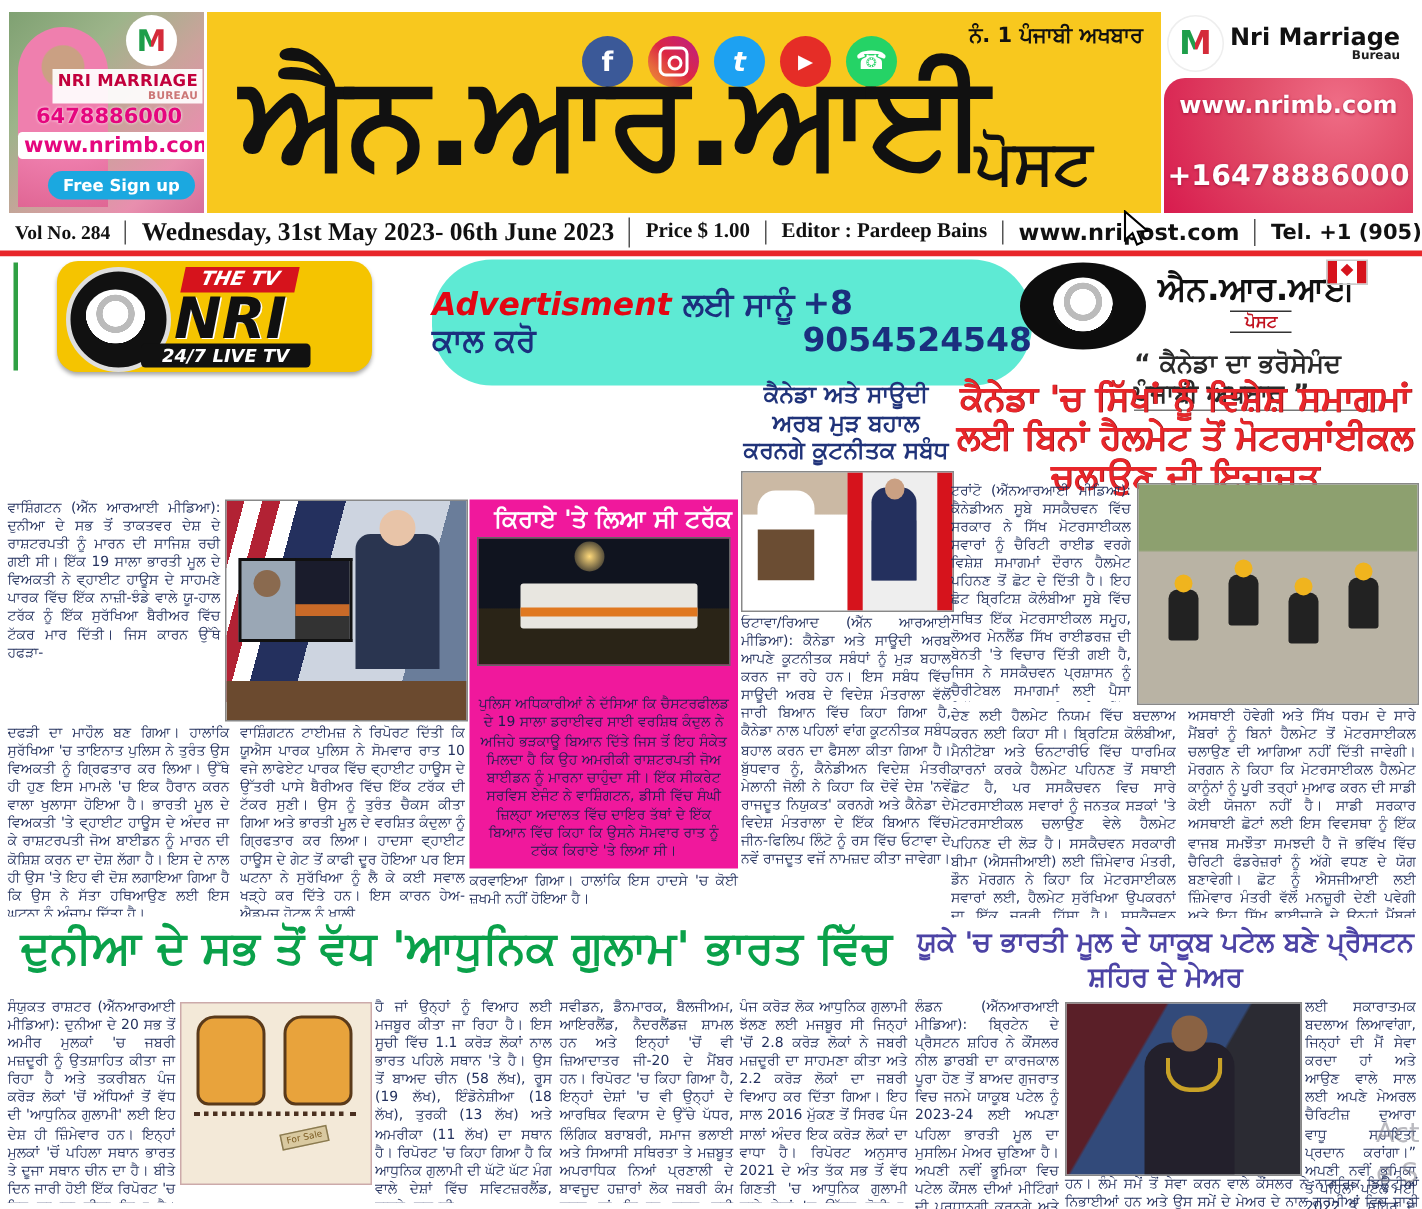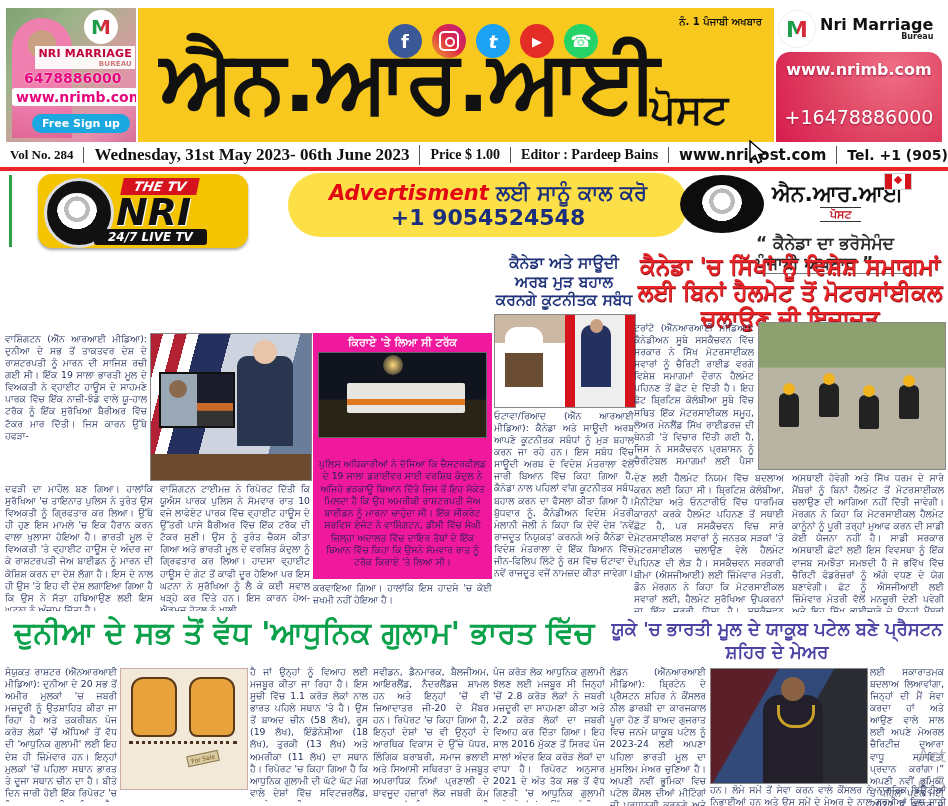--- a/index.html
+++ b/index.html
@@ -14,21 +14,21 @@
     display:flex;align-items:center;justify-content:center;font-weight:bold;font-size:20px;}
   .nm-logo span{background:linear-gradient(90deg,#1e9e4a 50%,#d42b3a 50%);-webkit-background-clip:text;background-clip:text;color:transparent;}
   .hdr-left-ad .brand{position:absolute;right:1px;top:38px;background:rgba(255,255,255,.92);color:#c2003c;
     font-weight:bold;font-size:11px;padding:1px 3px;letter-spacing:.2px;}
   .hdr-left-ad .brand small{display:block;text-align:right;font-size:7px;color:#c77;}
   .hdr-left-ad .phone{position:absolute;left:18px;top:62px;color:#e5067e;font-weight:bold;font-size:14px;text-shadow:0 0 2px #fff;}
   .hdr-left-ad .web{position:absolute;left:6px;top:80px;background:#fff;color:#e5067e;font-weight:bold;font-size:14px;padding:1px 4px;border-radius:3px;}
   .hdr-left-ad .cta{position:absolute;left:26px;top:106px;background:#1ba8e0;color:#fff;font-weight:bold;
     font-size:11px;padding:3px 10px;border-radius:10px;}
   .masthead{position:absolute;left:138px;top:8px;width:636px;height:134px;background:#F8C81E;overflow:hidden;}
-  .mast-tag{position:absolute;right:12px;top:8px;font-weight:bold;font-size:10px;color:#111;}
+  .mast-tag{position:absolute;right:12px;top:8px;font-weight:bold;font-size:14px;color:#111;}
   .mast-title{position:absolute;left:22px;top:30px;font-size:86px;line-height:1;font-weight:800;color:#111;letter-spacing:-2px;}
   .mast-sub{position:absolute;left:512px;top:78px;font-size:40px;font-weight:700;color:#111;}
   .soc{position:absolute;top:16px;width:34px;height:34px;border-radius:50%;color:#fff;display:flex;align-items:center;justify-content:center;
     font-weight:bold;font-size:18px;}
   .soc.fb{left:250px;background:#3b5998;}
   .soc.ig{left:294px;background:linear-gradient(45deg,#f09433,#e6683c,#dc2743,#cc2366,#bc1888);}
   .soc.ig i{display:block;width:16px;height:16px;border:2px solid #fff;border-radius:5px;position:relative;}
   .soc.ig i::after{content:"";position:absolute;left:4px;top:4px;width:6px;height:6px;border:2px solid #fff;border-radius:50%;}
   .soc.tw{left:338px;background:#1da1f2;font-style:italic;}
   .soc.yt{left:382px;background:#e52d27;font-size:13px;}
@@ -36,21 +36,21 @@
   .hdr-right-ad{position:absolute;left:776px;top:8px;width:166px;height:134px;background:#fff;overflow:hidden;}
   .hdr-right-ad .row1{display:flex;align-items:center;gap:4px;padding:2px 2px 0 2px;}
   .hdr-right-ad .row1 .nm-logo2{width:36px;height:36px;border-radius:50%;background:#fff;border:1px solid #eee;
      display:flex;align-items:center;justify-content:center;font-weight:800;font-size:22px;}
   .hdr-right-ad .row1 .nm-logo2 span{background:linear-gradient(90deg,#1e9e4a 50%,#d42b3a 50%);-webkit-background-clip:text;background-clip:text;color:transparent;}
   .hdr-right-ad .bname{font-weight:800;font-size:16px;color:#111;line-height:1;}
   .hdr-right-ad .bname small{display:block;text-align:right;font-size:8px;color:#222;}
   .hdr-right-ad .blob{position:absolute;left:0;top:44px;width:166px;height:90px;
      background:radial-gradient(circle at 70% 20%,#ef6d86,#e04a66 45%,#d81b4e 100%);border-radius:14px 14px 0 0;}
   .hdr-right-ad .web2{position:absolute;left:0;top:52px;width:100%;text-align:center;color:#fff;font-weight:800;font-size:16px;text-shadow:0 1px 2px #a1133a;}
-  .hdr-right-ad .phone2{position:absolute;left:0;top:98px;width:100%;text-align:center;color:#fff;font-weight:400;font-size:19px;text-shadow:0 1px 2px #a1133a;}
+  .hdr-right-ad .phone2{position:absolute;left:0;top:98px;width:100%;text-align:center;color:#fff;font-weight:700;font-size:19px;text-shadow:0 1px 2px #a1133a;}
   
   .dateline{position:absolute;left:0;top:143px;width:948px;height:24px;display:flex;align-items:center;
     font-family:"Liberation Serif","DejaVu Serif",serif;color:#111;}
   .dl{padding:0 10px;border-right:1.5px solid #555;font-weight:bold;white-space:nowrap;}
   .dl:last-child{border-right:none;}
   .dl.vol{font-size:13px;}
   .dl.date{font-size:17px;}
   .dl.price{font-size:14px;font-weight:bold;}
   .dl.editor{font-size:14px;}
   .dl.web{font-family:"DejaVu Sans",sans-serif;font-size:15px;}
@@ -60,22 +60,22 @@
   .banner{position:absolute;left:0;top:171px;width:948px;height:81px;background:#fff;}
   .green-line{position:absolute;left:9px;top:4px;width:3px;height:72px;background:#2fa043;}
   .tvlogo{position:absolute;left:38px;top:3px;width:210px;height:74px;background:#F5C400;border-radius:14px;
     box-shadow:0 2px 3px rgba(0,0,0,.35);}
   .tv-circle{position:absolute;left:6px;top:4px;width:64px;height:64px;border-radius:50%;background:#111;border:3px solid #dedede;overflow:hidden;}
   .lion{position:absolute;left:10px;top:12px;width:40px;height:36px;border-radius:50% 50% 40% 40%;
     background:radial-gradient(circle at 50% 45%,#fff 0 30%,#bbb 31% 45%,#fff 46% 70%,#111 71%);}
   .tv-flag{position:absolute;left:84px;top:4px;background:#d6131c;color:#fff;font-style:italic;font-weight:800;font-size:13px;padding:1px 12px;transform:skewX(-12deg);}
   .tv-name{position:absolute;left:78px;top:16px;font-size:38px;font-weight:800;font-style:italic;color:#101010;text-shadow:1px 1px 0 #fff;}
   .tv-bottom{position:absolute;left:56px;bottom:3px;background:#111;color:#fff;font-style:italic;font-weight:700;font-size:12px;padding:1px 14px;border-radius:3px;}
-  .ban-ad{position:absolute;left:288px;top:2px;width:400px;height:64px;background:#fde047;border-radius:40px;
-    display:flex;flex-direction:column;align-items:center;justify-content:center;}
+  .ban-ad{position:absolute;left:288px;top:2px;width:400px;height:84px;background:#5eead4;border-radius:40px;
+    display:flex;flex-direction:row;align-items:center;justify-content:center;}
   .ban-ad .l1{font-size:21px;font-weight:800;}
   .ban-ad .l1 .red{color:#E30613;font-style:italic;}
   .ban-ad .l1 .blue{color:#1B2F7E;}
   .ban-ad .l2{font-size:22px;font-weight:800;color:#1B2F7E;}
   .ban-logo{position:absolute;left:680px;top:0px;width:240px;height:80px;}
   .ban-oval{position:absolute;left:0px;top:4px;width:84px;height:58px;border-radius:50%;background:#0d0d0d;overflow:hidden;}
   .ban-oval .lion{left:22px;top:10px;}
   .ban-yellow{position:absolute;left:40px;top:8px;width:196px;height:50px;background:#F8C81E;border-radius:10px;z-index:-1;}
   .ban-logo .t{position:absolute;left:92px;top:10px;font-size:22px;font-weight:800;color:#111;}
   .ban-logo .s{position:absolute;left:140px;top:36px;font-size:11px;font-weight:700;color:#c21320;border-top:1px solid #333;border-bottom:1px solid #333;padding:0 10px;}
@@ -93,21 +93,21 @@
   .ph{position:absolute;border:1px solid #888;overflow:hidden;}
   .ph.biden-photo{left:150px;top:333px;width:160px;height:146px;
     background:linear-gradient(105deg,#b22234 0 6%,#fff 6% 12%,#b22234 12% 18%,#fff 18% 24%,#24305e 24% 40%,#cdd4e0 40% 75%,#6a7d9a 75%);}
   .ph.biden-photo .man{position:absolute;left:86px;top:22px;width:56px;height:90px;background:#2a3550;border-radius:10px 10px 0 0;}
   .ph.biden-photo .man::before{content:"";position:absolute;left:16px;top:-16px;width:24px;height:24px;border-radius:50%;background:#e8c4a8;}
   .ph.biden-photo .desk{position:absolute;left:0;bottom:0;width:100%;height:26px;background:#6b4a2f;}
   .ph.biden-photo .inset1{position:absolute;left:8px;top:38px;width:36px;height:52px;background:#9aa7b5;border:2px solid #111;}
   .ph.biden-photo .inset1::before{content:"";position:absolute;left:8px;top:6px;width:18px;height:18px;border-radius:50%;background:#8a6a4f;}
   .ph.biden-photo .inset2{position:absolute;left:46px;top:38px;width:36px;height:52px;background:linear-gradient(180deg,#1a1c2c 55%,#c96a28 56% 70%,#333 71%);border:2px solid #111;border-left:none;}
   .pinkbox{position:absolute;left:313px;top:333px;width:179px;height:246px;background:#F0189C;padding:0;}
-  .pinkbox .pb-h{margin:3px 4px;text-align:center;color:#fff;font-weight:800;font-size:11px;}
+  .pinkbox .pb-h{margin:3px 4px;text-align:right;color:#fff;font-weight:800;font-size:16px;}
   .pinkbox .pb-photo{margin:0 5px;height:84px;border:1px solid #666;
     background:linear-gradient(180deg,#10141f 0 55%,#2a2417 56% 100%);position:relative;}
   .pinkbox .pb-photo .truck{position:absolute;left:28px;top:30px;width:118px;height:30px;background:#e8e6e0;border-radius:2px;}
   .pinkbox .pb-photo .truck::after{content:"";position:absolute;left:0;bottom:8px;width:100%;height:6px;background:#e07820;}
   .pinkbox .pb-photo .glow{position:absolute;left:64px;top:2px;width:20px;height:20px;border-radius:50%;background:radial-gradient(#ffd97a,rgba(255,217,122,0));}
   .pinkbox .pb-body{margin:20px 6px;font-size:9.3px;line-height:1.32;color:#1A1F4E;text-align:center;font-weight:500;}
   .belowbox{position:absolute;left:313px;top:582px;width:179px;font-size:9.3px;line-height:1.3;color:#23315E;text-align:justify;}
   .ph.saudi-photo{left:494px;top:314px;width:140px;height:92px;background:#ddd;display:flex;}
   .ph.saudi-photo .p1{width:50%;height:100%;background:linear-gradient(180deg,#cbb9a4 0 30%,#fff 31% 100%);position:relative;}
   .ph.saudi-photo .p1::before{content:"";position:absolute;left:10px;top:12px;width:38px;height:60px;background:#fff;border-radius:12px 12px 0 0;box-shadow:inset 0 -34px 0 #6b4d33;}
@@ -197,21 +197,21 @@
     <div class="tvlogo">
       <div class="tv-circle">
           <div class="lion"></div>
         </div>
       <div class="tv-flag">THE TV</div>
       <div class="tv-name">NRI</div>
       <div class="tv-bottom">24/7 LIVE TV</div>
     </div>
     <div class="ban-ad">
       <div class="l1"><span class="red">Advertisment</span><span class="blue"> ਲਈ ਸਾਨੂੰ ਕਾਲ ਕਰੋ</span></div>
-      <div class="l2">+1 9054524548</div>
+      <div class="l2">+8 9054524548</div>
     </div>
     <div class="ban-logo">
       <div class="ban-yellow"></div>
       <div class="ban-oval">
           <div class="lion"></div>
         </div>
       <div class="t">ਐਨ.ਆਰ.ਆਈ</div>
       <div class="s">ਪੋਸਟ</div>
       <div class="can-flag"></div>
       <div class="ban-tagline">“ ਕੈਨੇਡਾ ਦਾ ਭਰੋਸੇਮੰਦ ਪੰਜਾਬੀ ਅਖਬਾਰ ”</div>

